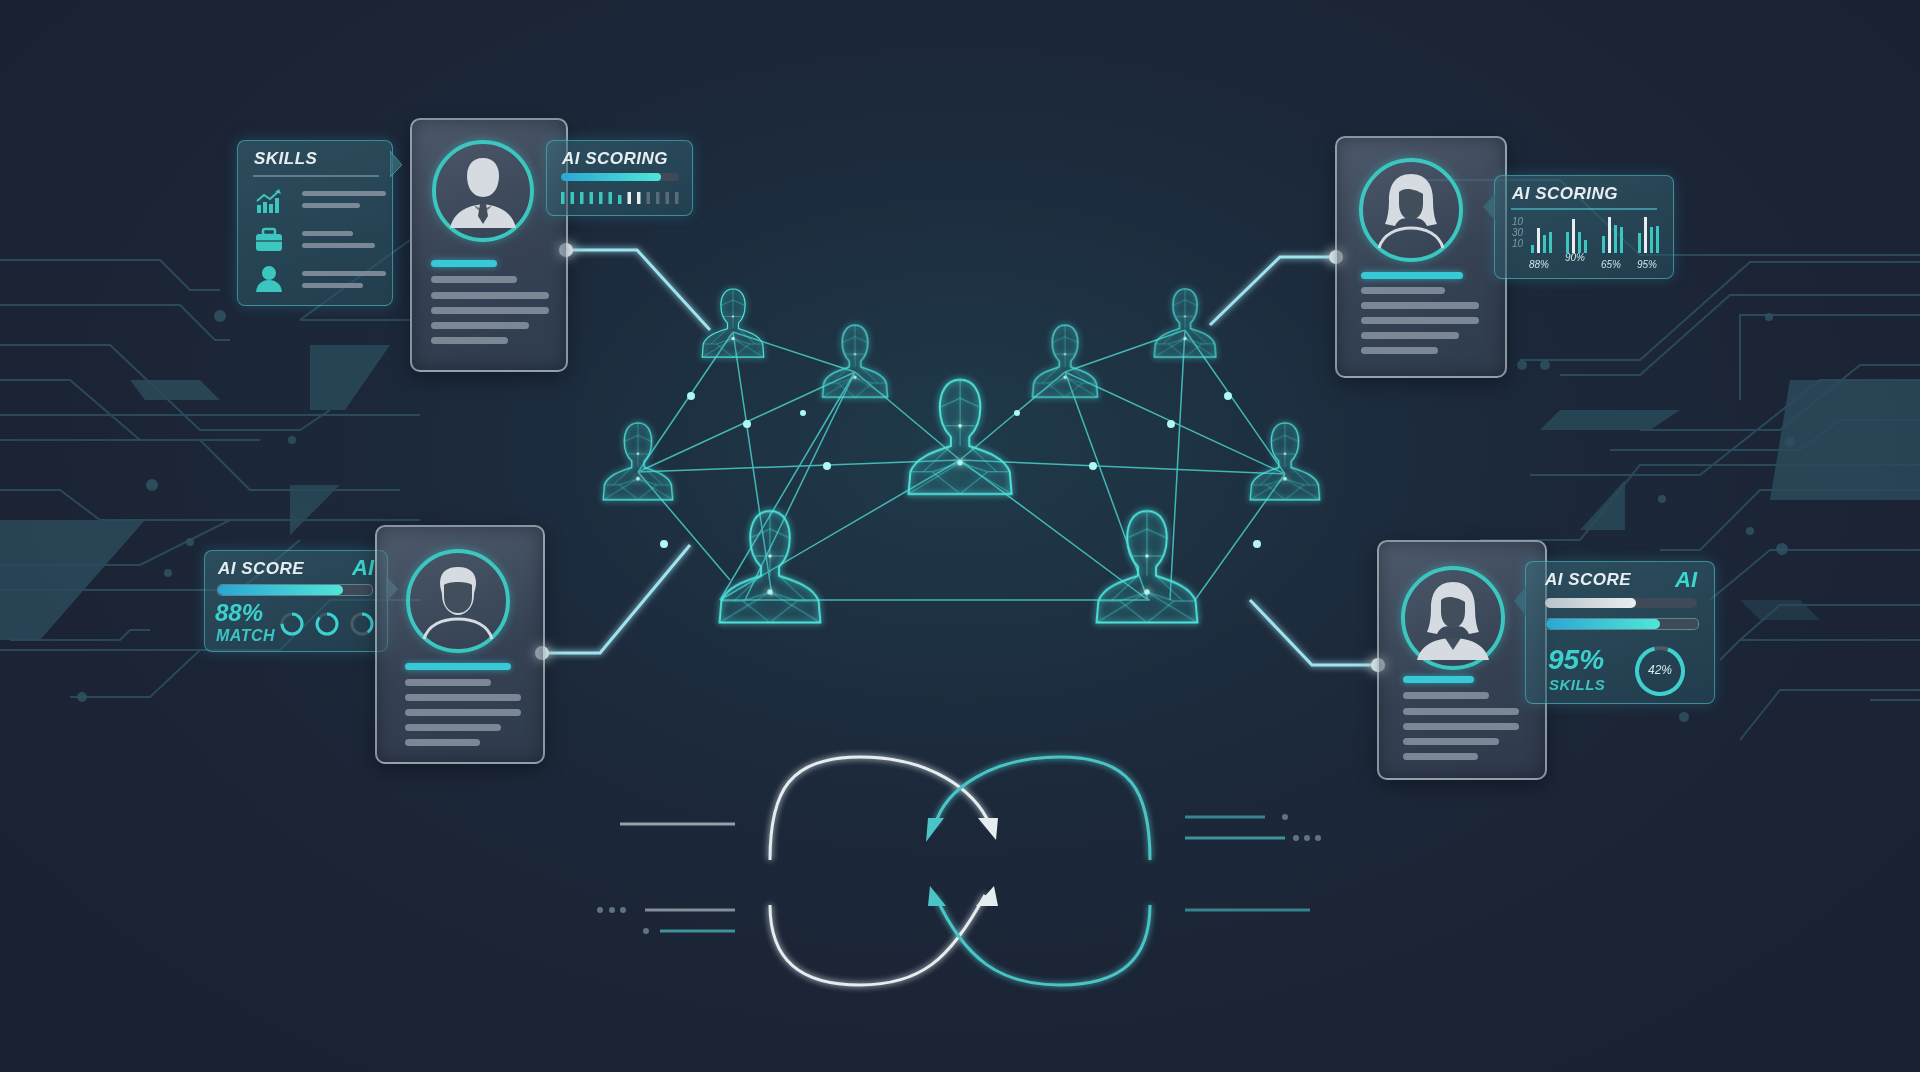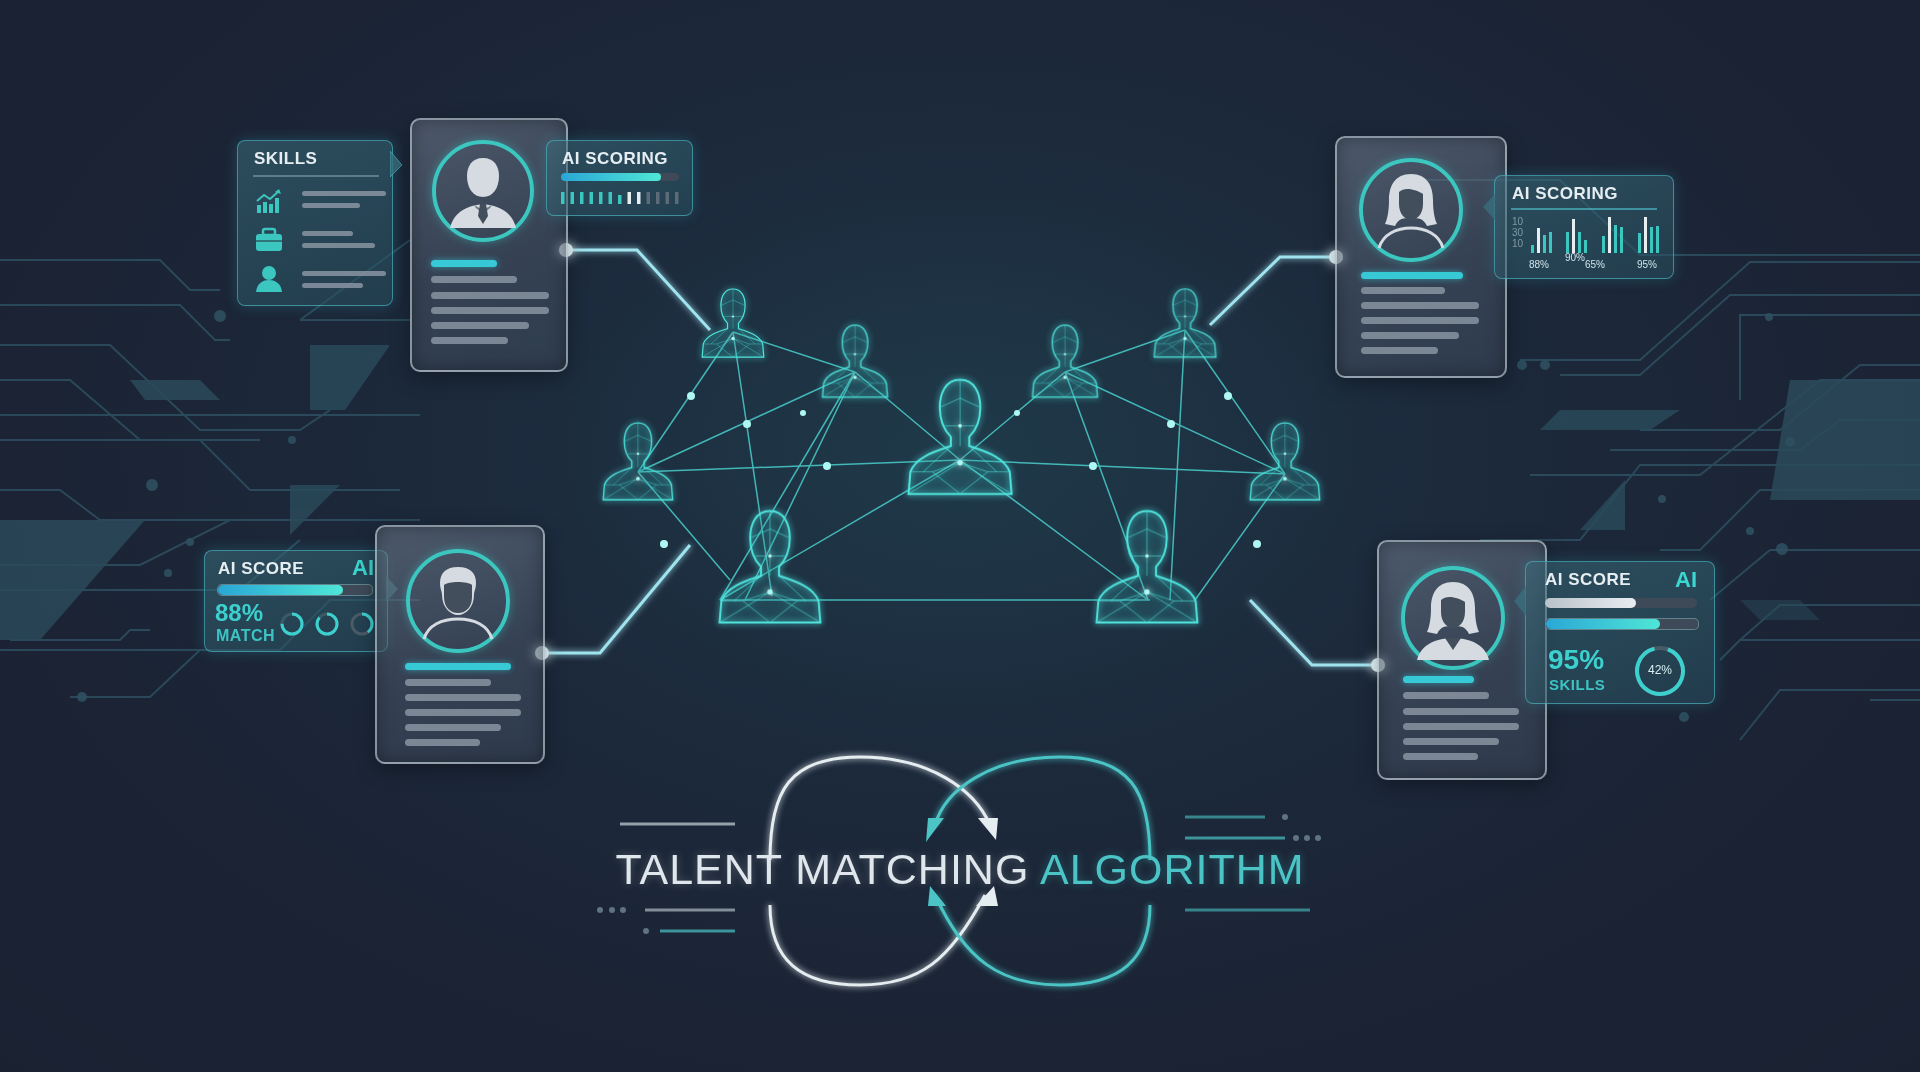--- a/index.html
+++ b/index.html
@@ -1,18 +1,18 @@
 <!DOCTYPE html>
 <html><head>
 <meta charset="utf-8">
 <style>
   html,body{margin:0;padding:0;}
   body{width:1920px;height:1072px;overflow:hidden;background:#1c2436;font-family:"Liberation Sans",sans-serif;position:relative;}
   #stage{position:absolute;left:0;top:0;width:1920px;height:1072px;
-    background:radial-gradient(ellipse at 50% 42%, #1f3a4a 0%, #1c2a3c 35%, #1b2334 70%, #1a2131 100%);}
+    background:radial-gradient(ellipse at 50% 42%, #1f3a4a 0%, #1c2a3c 35%, #1b2334 70%, #1a2131 100%);font-style:italic;}
   svg.layer{position:absolute;left:0;top:0;}
   .card{position:absolute;border-radius:10px;border:2px solid rgba(210,220,230,0.55);
     background:linear-gradient(160deg, rgba(120,132,150,0.55) 0%, rgba(80,92,110,0.5) 55%, rgba(70,82,100,0.45) 100%);
     box-shadow:0 0 18px rgba(0,0,0,0.35) inset, 0 6px 20px rgba(0,0,0,0.35);}
   .avatar-ring{position:absolute;border:4px solid #3cc6c0;border-radius:50%;box-shadow:0 0 10px rgba(60,198,192,0.45);}
   .line{position:absolute;height:7px;border-radius:4px;background:#8a94a2;opacity:0.85;}
   .line.accent{background:#37c9d6;box-shadow:0 0 6px rgba(55,201,214,0.6);opacity:1;}
   .panel{position:absolute;border-radius:8px;border:1.5px solid rgba(80,200,210,0.55);
     background:linear-gradient(160deg, rgba(58,110,125,0.55) 0%, rgba(40,80,96,0.55) 100%);
     box-shadow:0 0 14px rgba(50,180,200,0.25);}
@@ -308,21 +308,21 @@
       </g>
       <g>
         <rect x="113" y="17" width="3" height="20" fill="#3cc6c0"></rect>
         <rect x="119" y="1" width="3" height="36" fill="#e6eef0"></rect>
         <rect x="125" y="11" width="3" height="26" fill="#3cc6c0"></rect>
         <rect x="131" y="10" width="3" height="27" fill="#3cc6c0"></rect>
       </g>
     </svg>
     <div class="chart-label" style="left:34px;top:83px;">88%</div>
     <div class="chart-label" style="left:70px;top:76px;text-align:right;">90%</div>
-    <div class="chart-label" style="left:90px;top:83px;">65%</div>
+    <div class="chart-label" style="left:106px;top:83px;">65%</div>
     <div class="chart-label" style="left:142px;top:83px;">95%</div>
   </div>
 
   <div class="panel" style="left:204px;top:550px;width:182px;height:100px;">
     <div class="panel-title" style="left:13px;top:8px;">AI SCORE</div>
     <div class="ai-badge" style="right:13px;top:4px;">AI</div>
     <div class="bar-track" style="left:12px;top:33px;width:154px;">
       <div class="bar-fill" style="width:81%;"></div>
     </div>
     <div class="big-pct" style="left:10px;top:48px;font-size:24px;">88%</div>
@@ -422,18 +422,14 @@
         <circle cx="612" cy="910" r="3"></circle>
         <circle cx="623" cy="910" r="3"></circle>
       <circle cx="646" cy="931" r="3"></circle>
       <circle cx="1285" cy="817" r="3"></circle>
       <circle cx="1296" cy="838" r="3"></circle>
         <circle cx="1307" cy="838" r="3"></circle>
         <circle cx="1318" cy="838" r="3"></circle>
     </g>
   </svg>
 
-  <div class="title">
-    <span class="w">TALENT MATCHING</span>
-    <span class="c">ALGORITHM</span>
-  </div>
 
 </div>
 
 </body></html>

